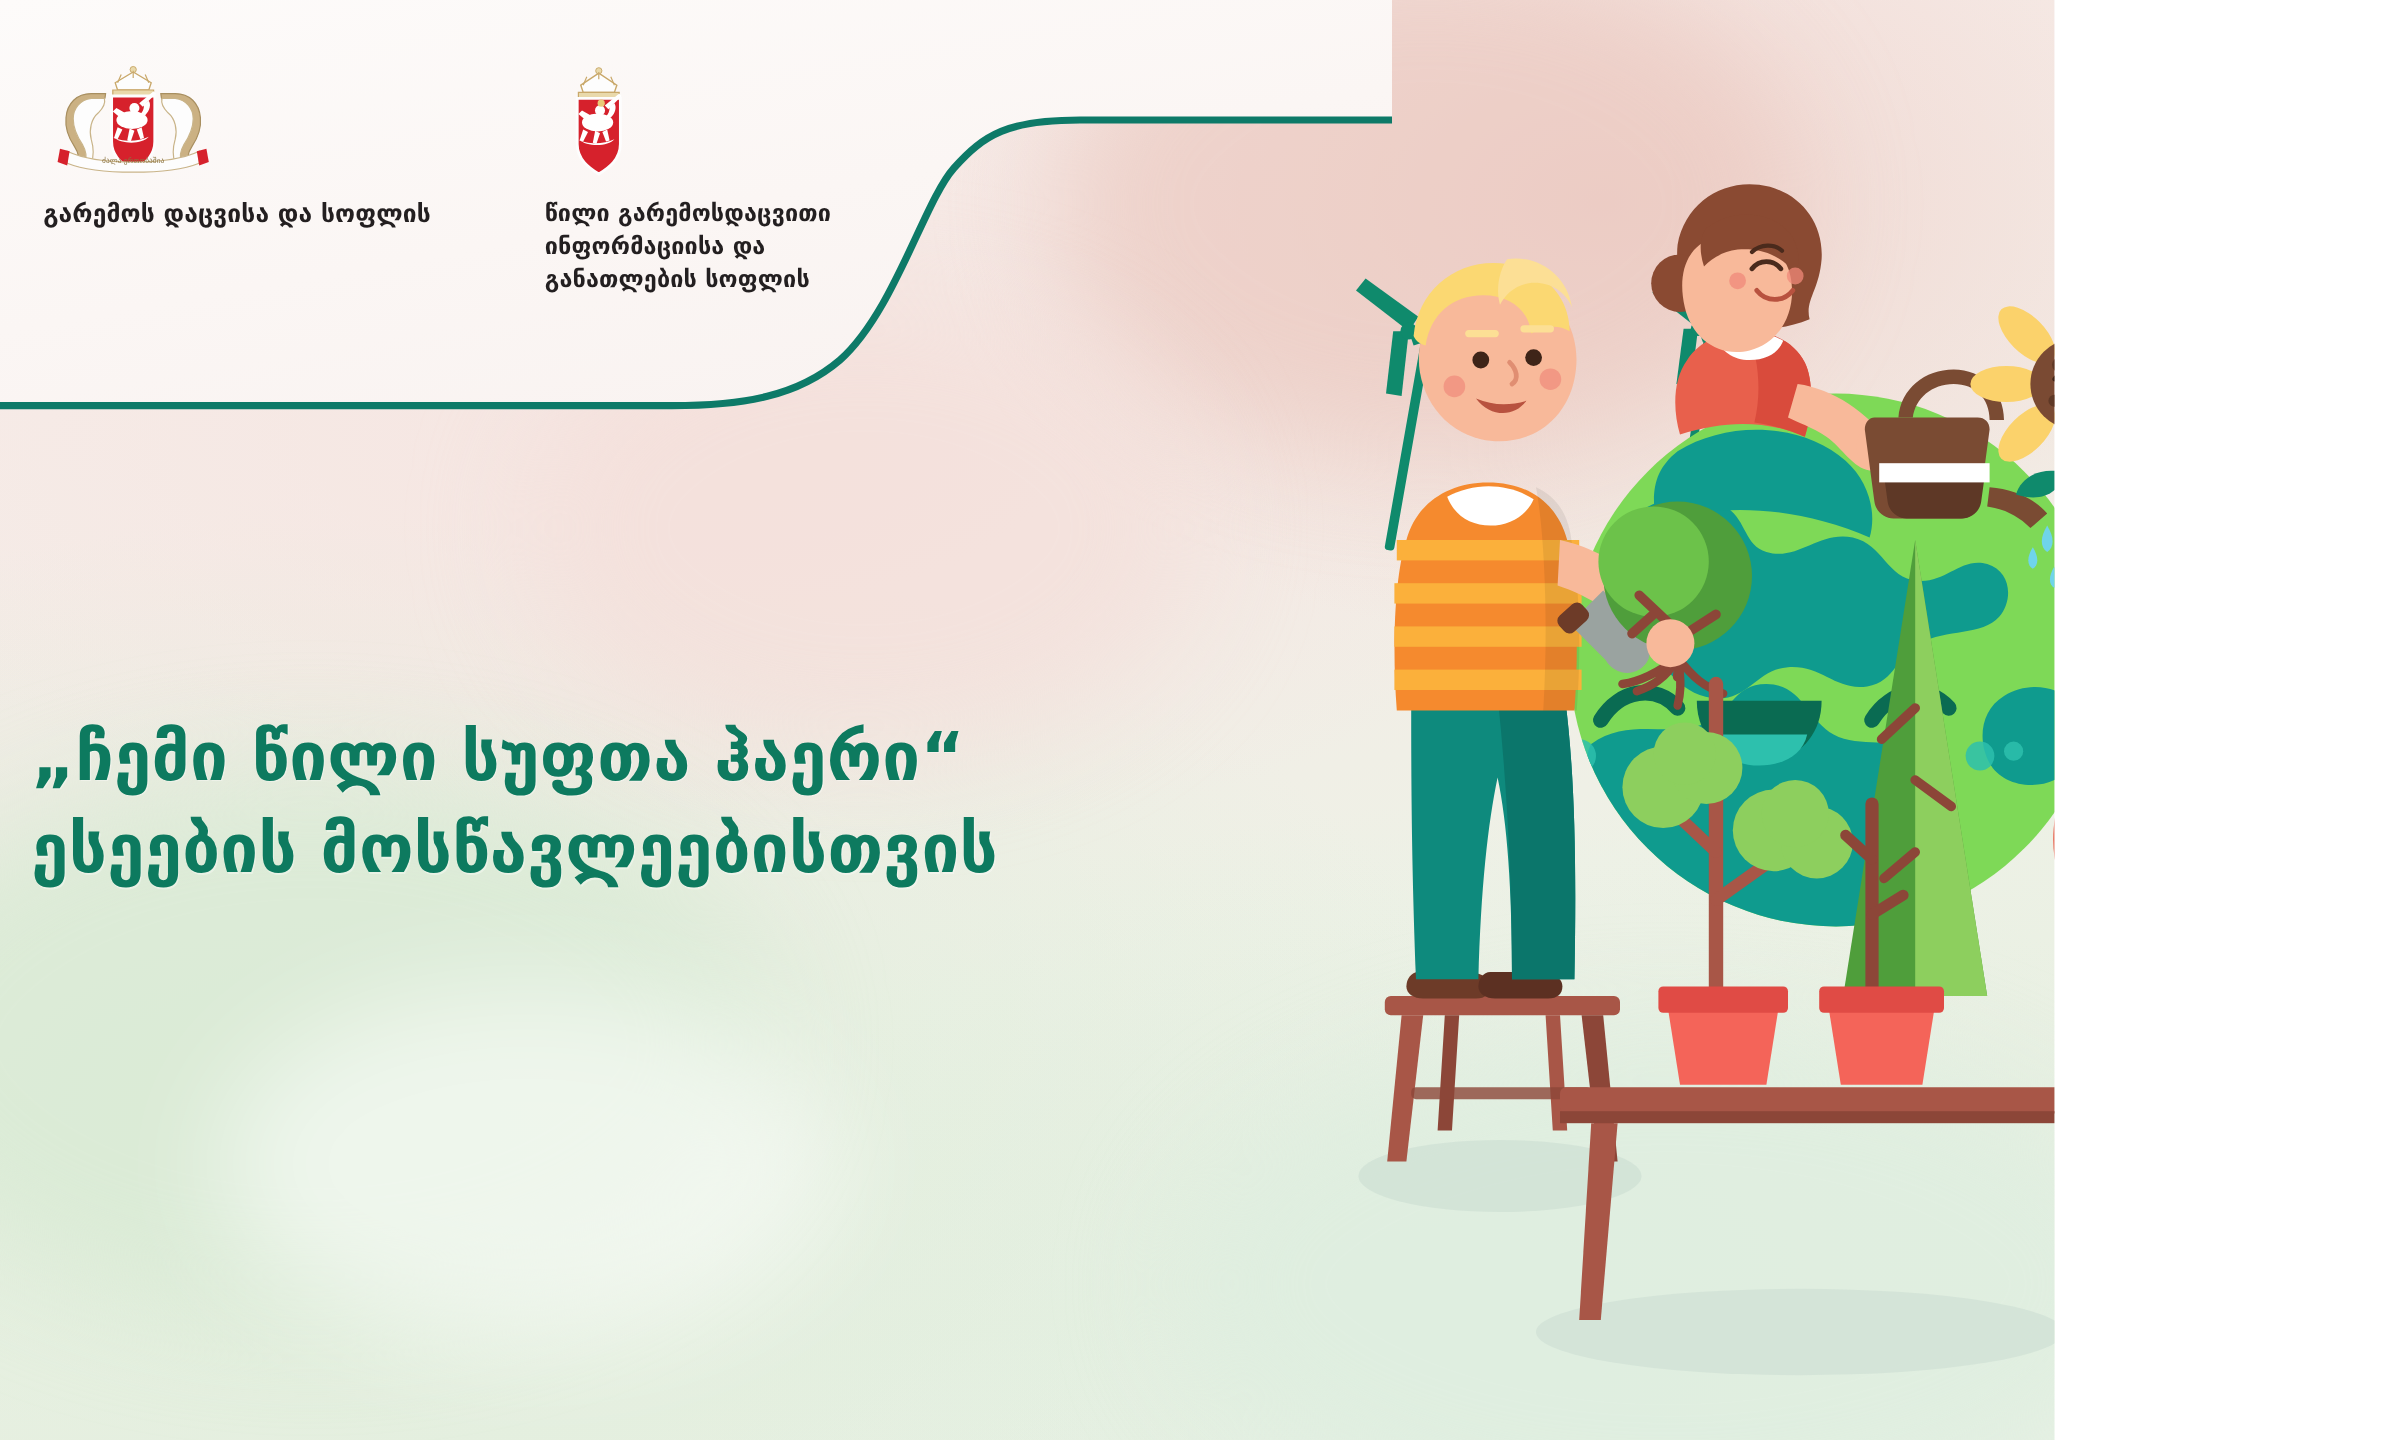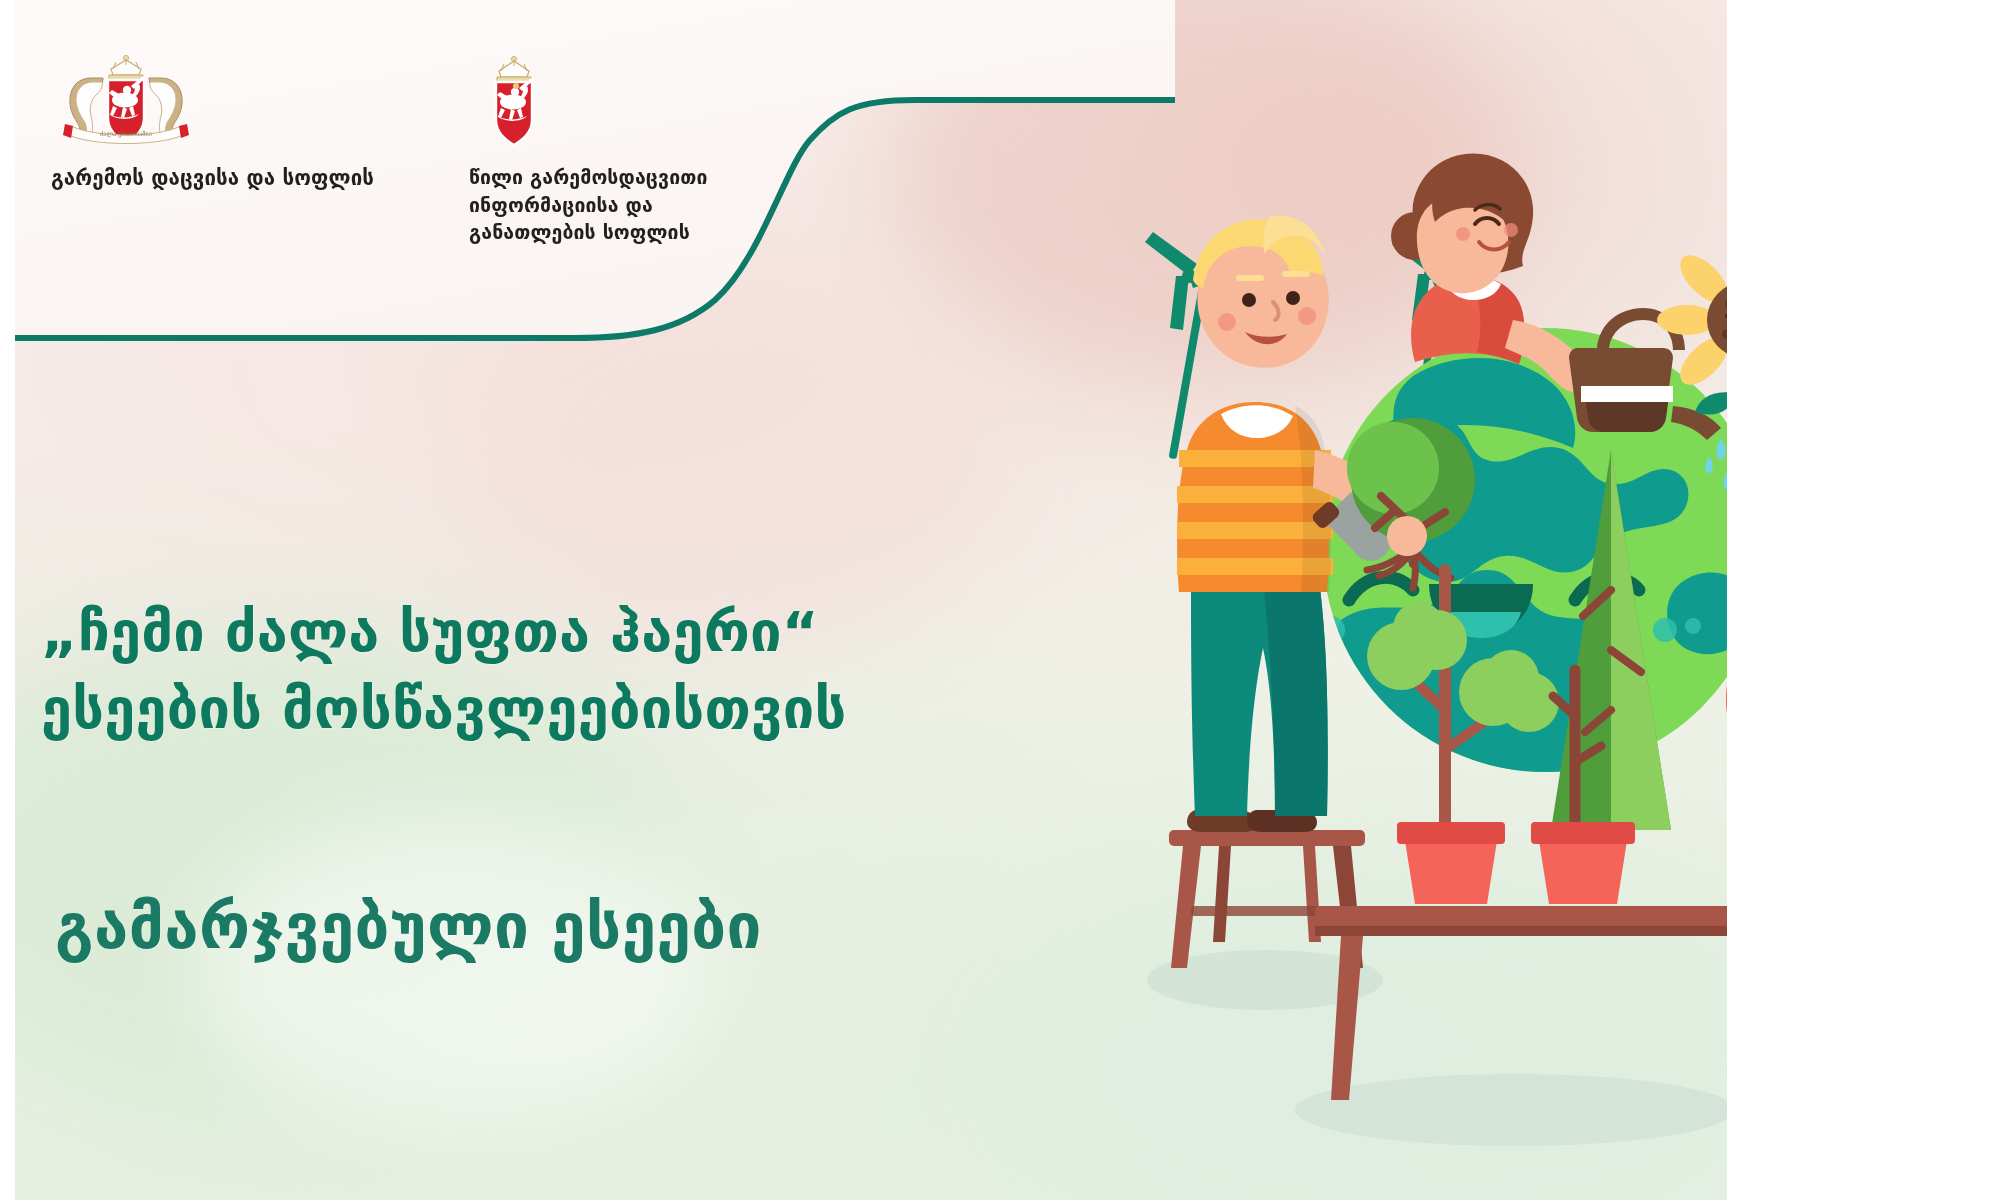--- a/index.html
+++ b/index.html
@@ -11,21 +11,20 @@
   #poster {
     position:relative;
     width:1712px; height:1200px;
     overflow:hidden;
     background:
       radial-gradient(ellipse 900px 600px at 78% 14%, rgba(238,205,198,.72) 0%, rgba(238,205,198,0) 62%),
       radial-gradient(ellipse 1100px 520px at 34% 30%, rgba(246,228,224,.85) 0%, rgba(246,228,224,0) 70%),
       radial-gradient(ellipse 1300px 700px at 18% 78%, rgba(223,238,219,.9) 0%, rgba(223,238,219,0) 72%),
       radial-gradient(ellipse 1000px 620px at 72% 92%, rgba(226,239,226,.85) 0%, rgba(226,239,226,0) 70%),
       linear-gradient(168deg, #f7efec 0%, #f6ece8 22%, #f3ece6 44%, #eef1e6 64%, #e8f0e2 82%, #eaf2e6 100%);
-    margin-left: 15px;
   }
   
   .blob { position:absolute; border-radius:50%; filter:blur(46px); pointer-events:none; }
 
   
   .topPanel { position:absolute; left:0; top:0; width:1160px; height:350px; }
   .topPanel svg { display:block; width:1160px; height:350px; }
 
   
   .logos { position:absolute; left:0; top:52px; width:860px; height:220px; display:flex; gap:60px; }
@@ -192,25 +191,24 @@
       <div class="orgText second">
         <div>წილი გარემოსდაცვითი</div>
         <div>ინფორმაციისა და</div>
         <div>განათლების სოფლის</div>
       </div>
     </div>
   </div>
 
 
   <div class="subtitle">
-    <div class="subLine l1">„ჩემი ძალა სუფთა ჰაერი“</div>
+    <div class="subLine l1">„ჩემი წილი სუფთა ჰაერი“</div>
     <div class="subLine l2">ესეების მოსწავლეებისთვის</div>
   </div>
 
-  <div class="bottomLine">გამარჯვებული ესეები</div>
 
   <div class="illus">
     <svg viewBox="0 0 870 1050" xmlns="http://www.w3.org/2000/svg">
       <defs>
         <clipPath id="globeClip">
             <circle cx="400" cy="400" r="222"></circle>
           </clipPath>
       </defs>
 
       <ellipse cx="120" cy="830" rx="118" ry="30" fill="#cfe0d4" opacity=".75"></ellipse>

